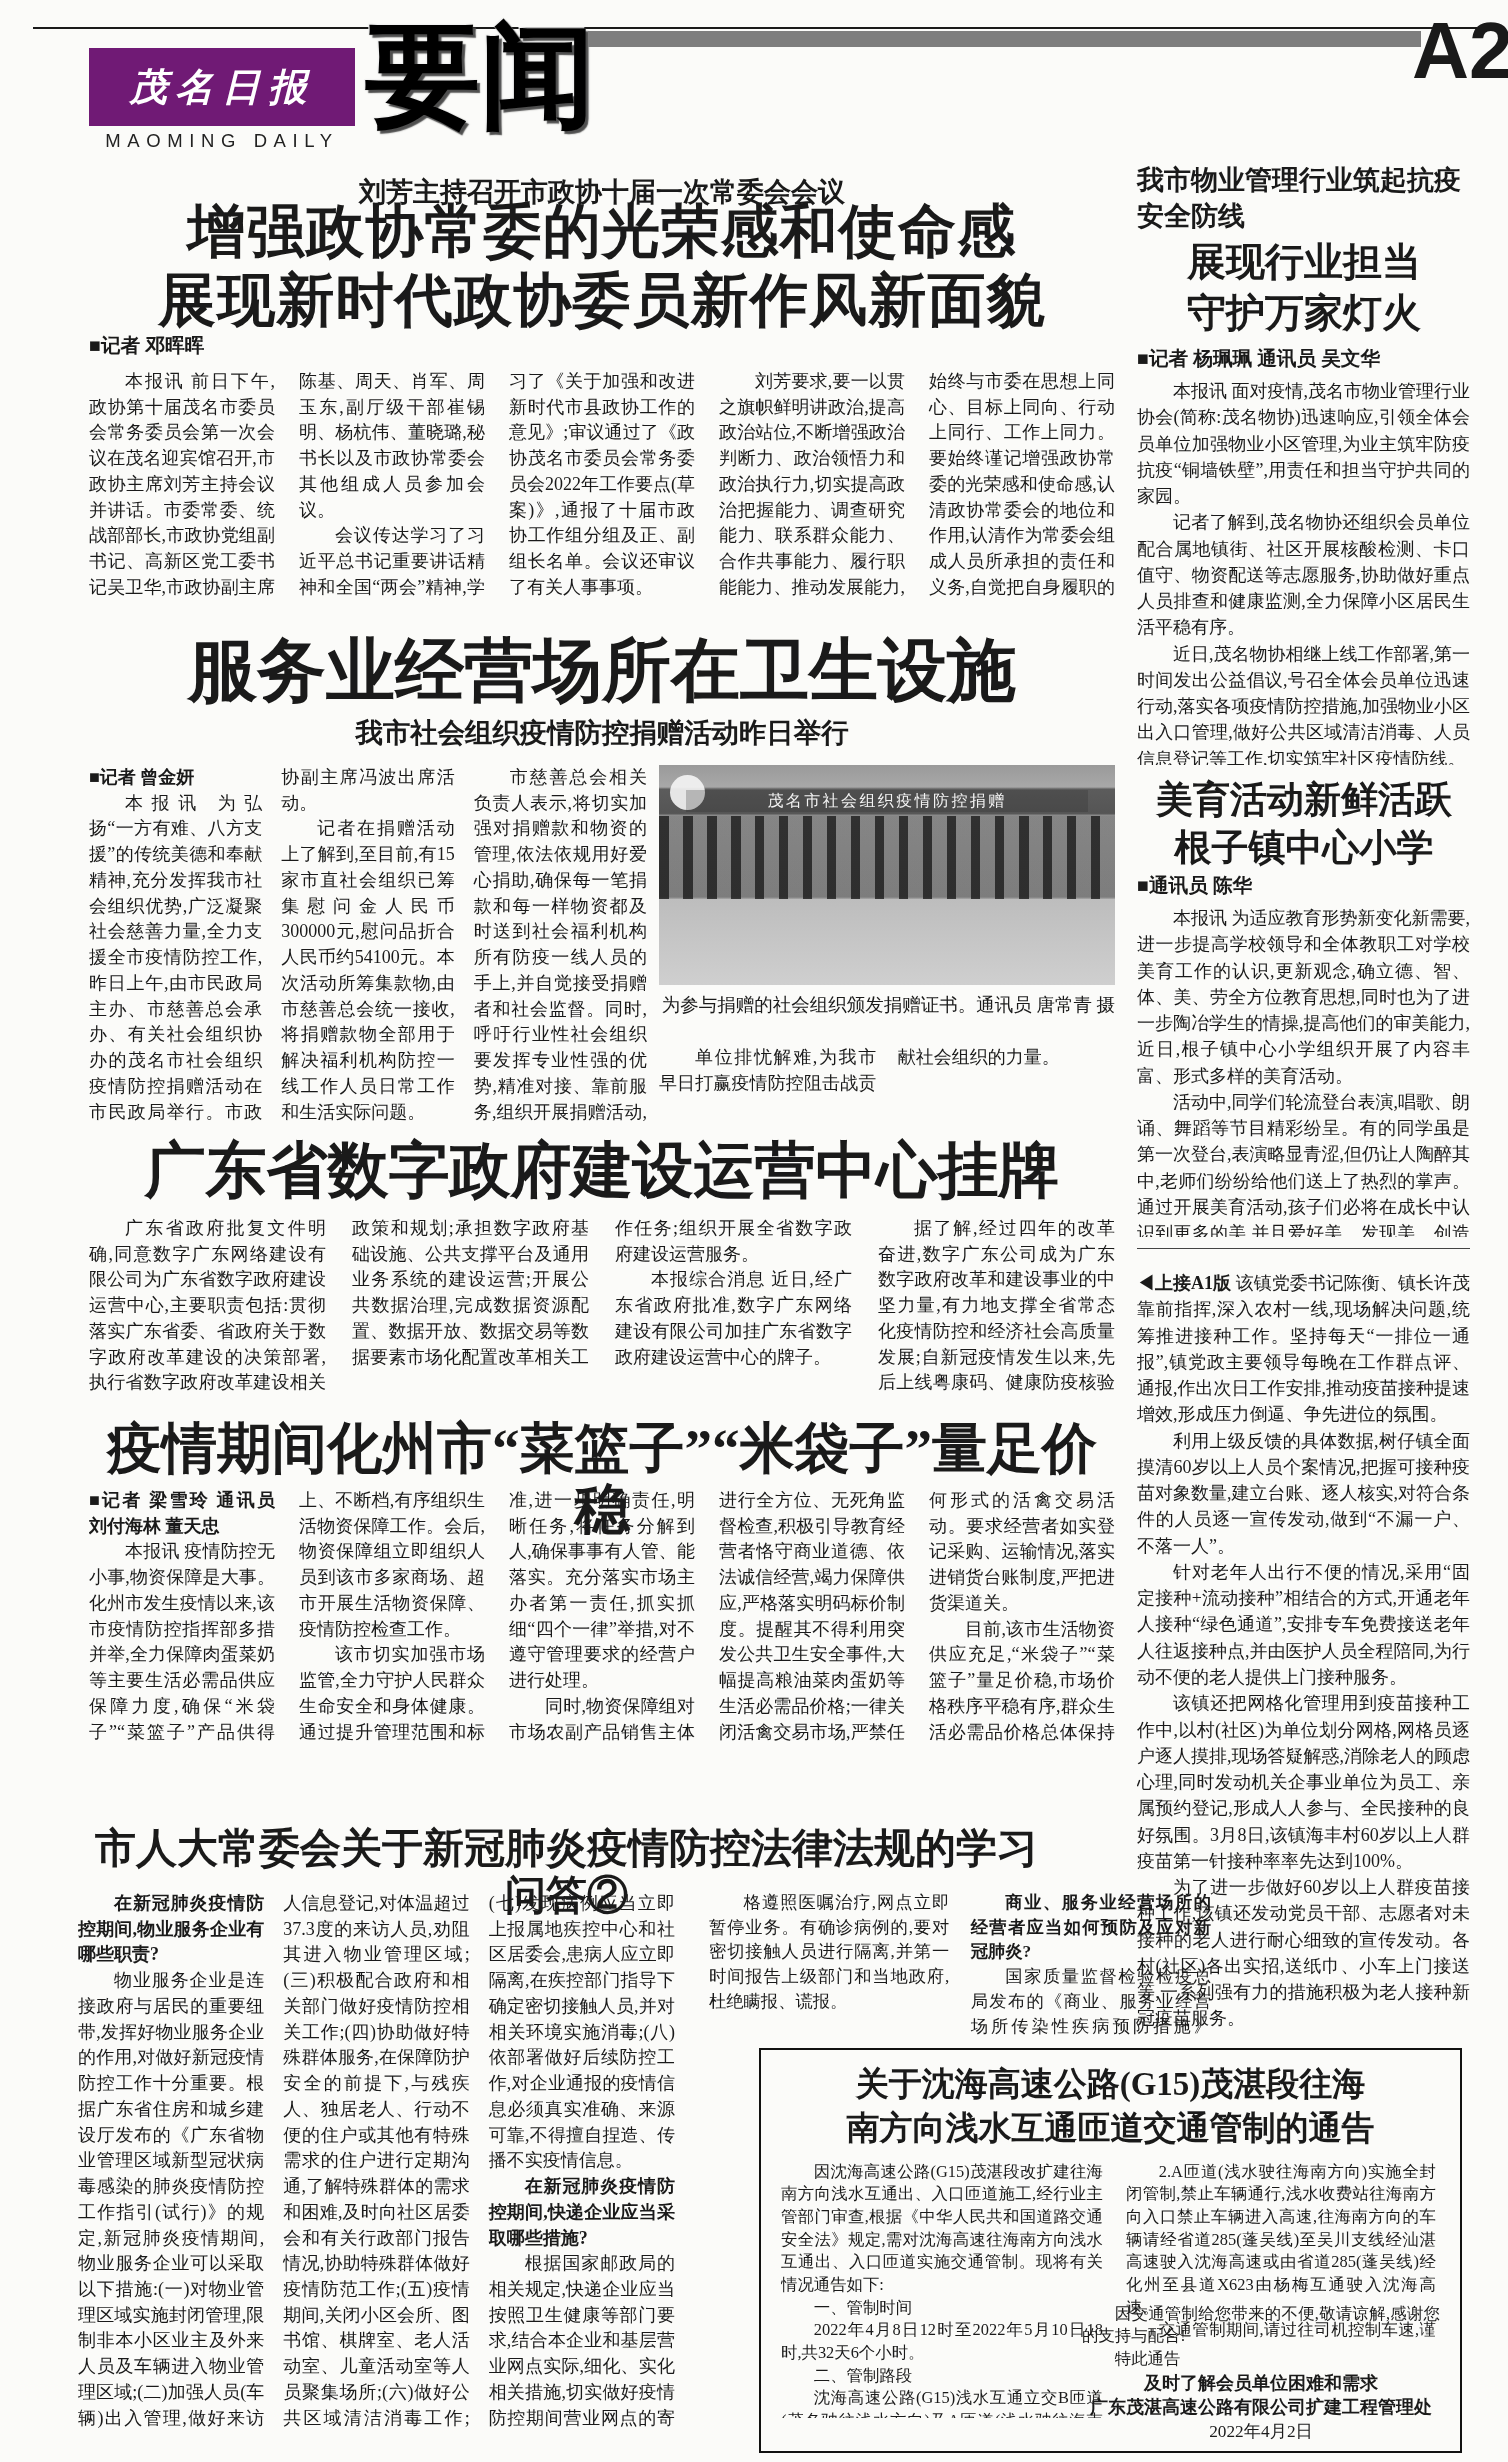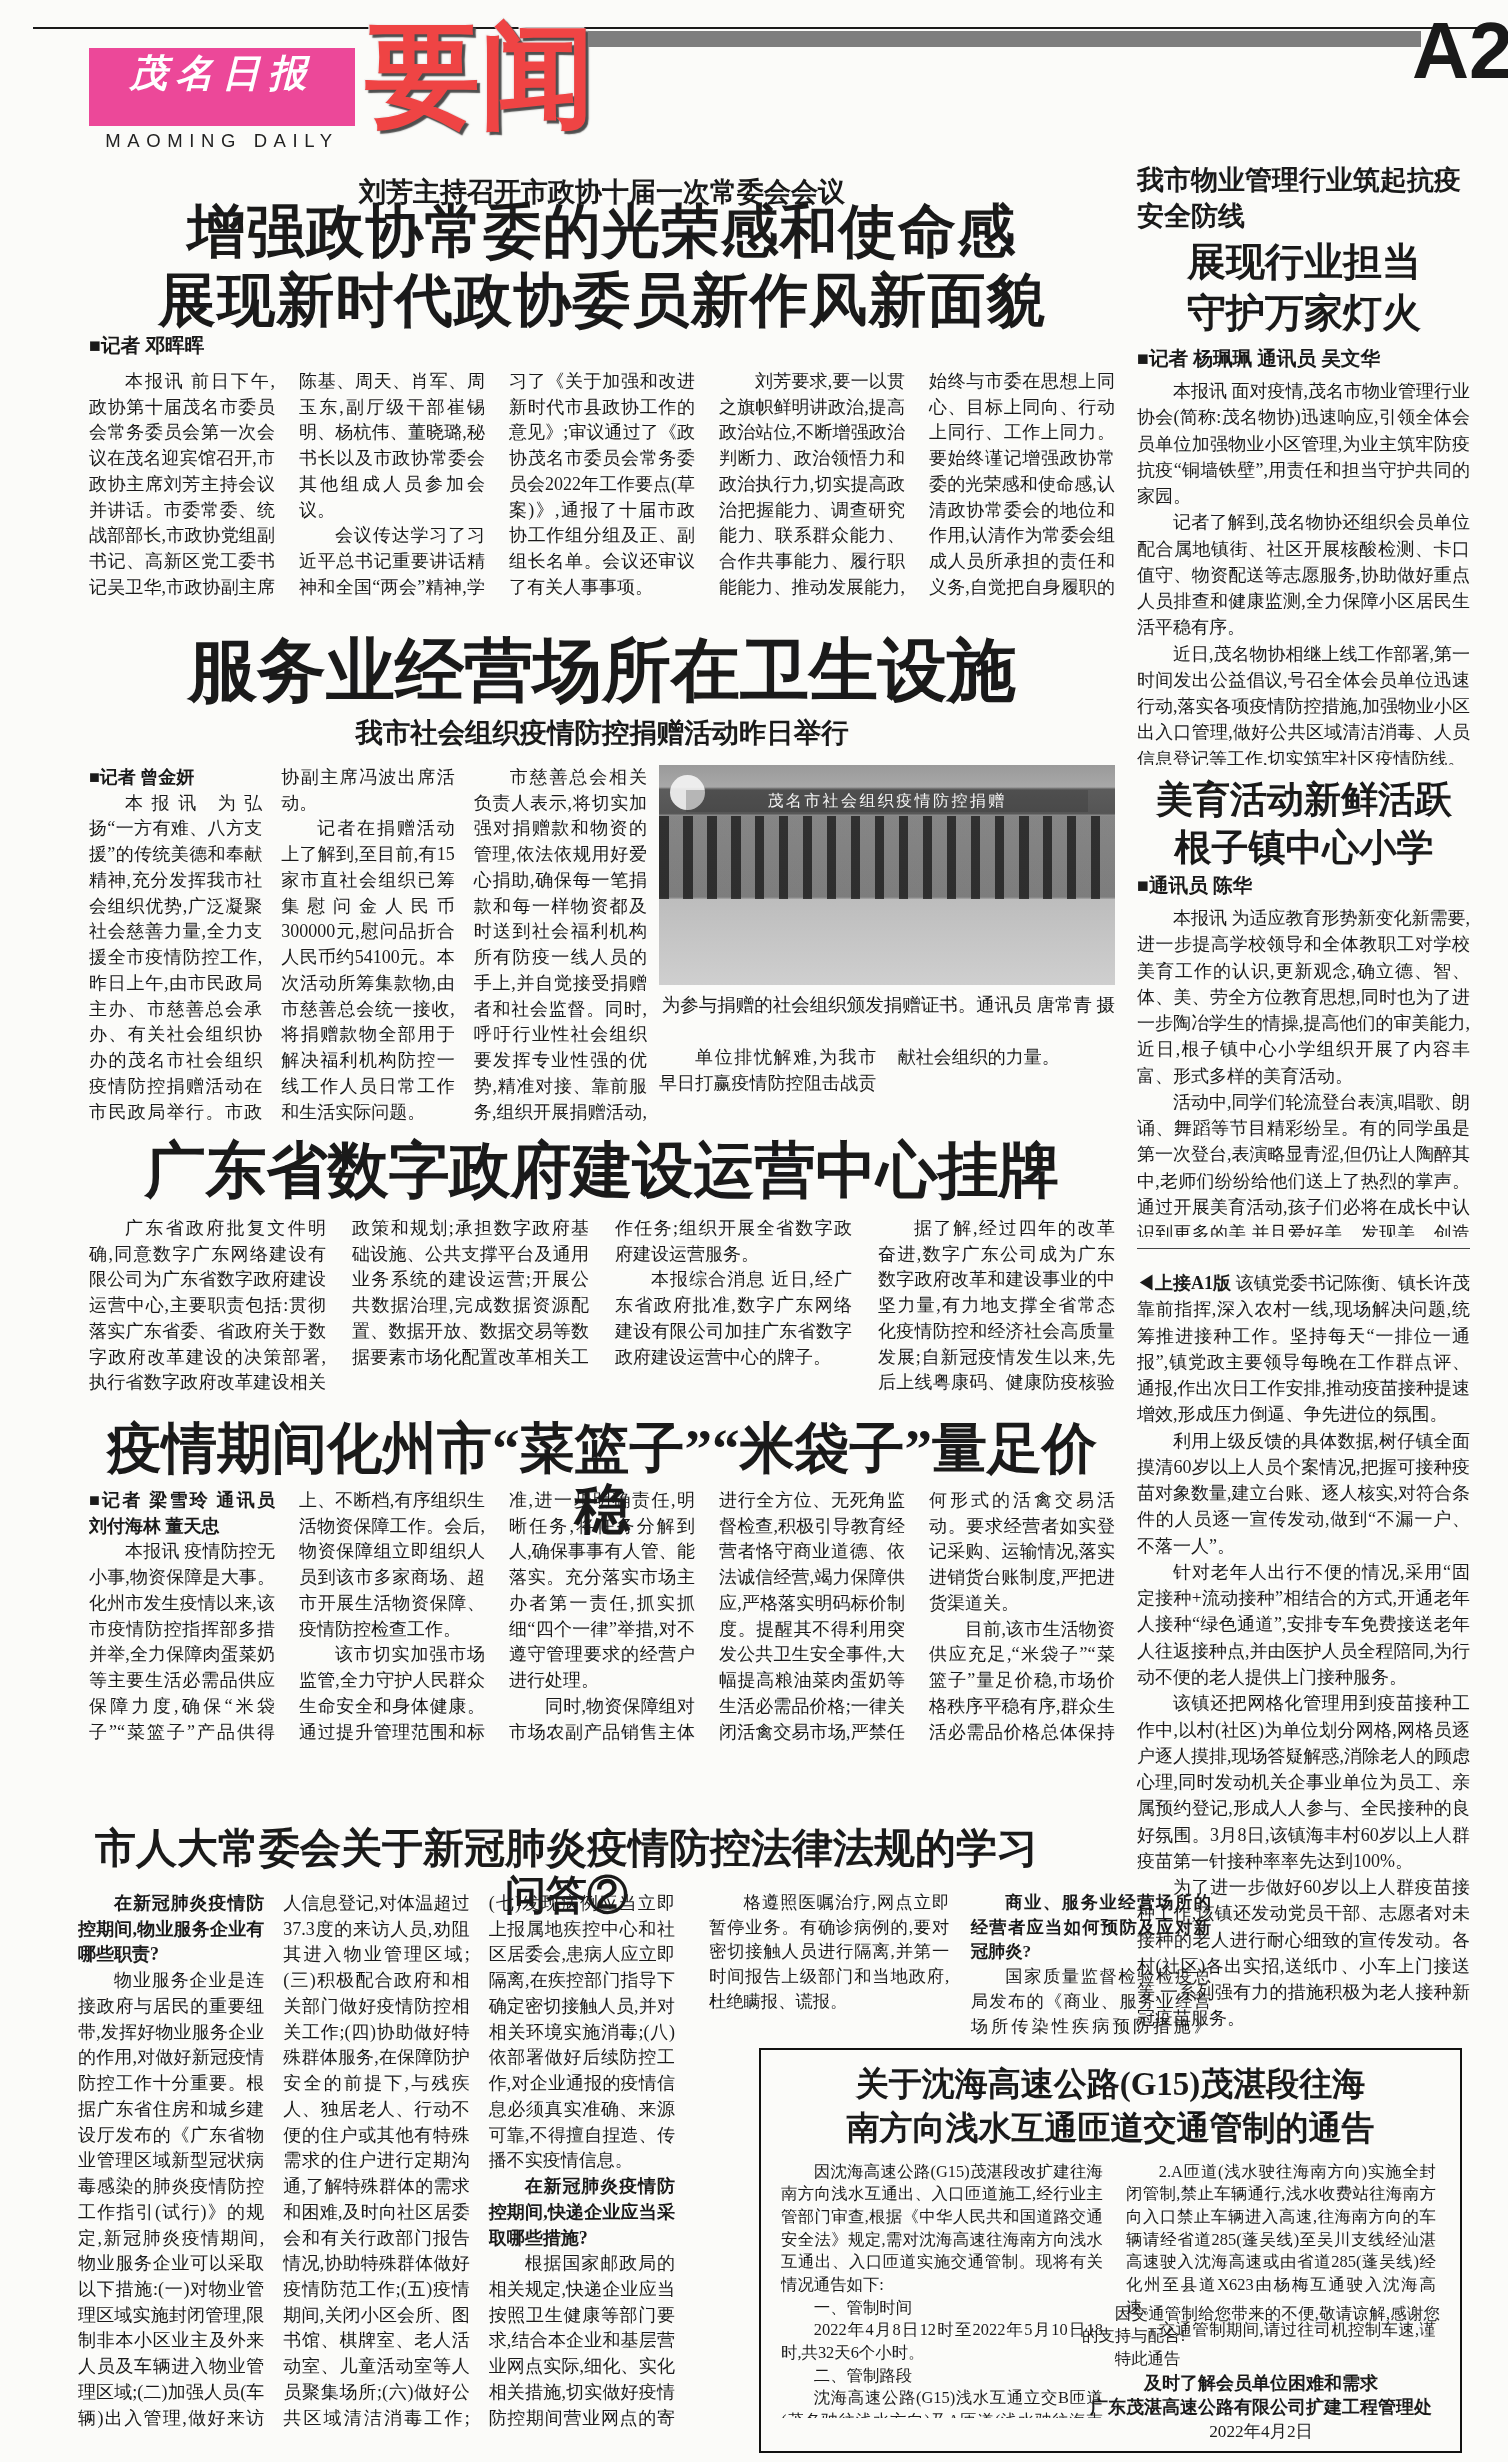--- a/index.html
+++ b/index.html
@@ -6,24 +6,24 @@
   .page{position:relative;width:1508px;height:2462px;background:#fbfbf9;color:#1a1a1a;
         font-family:"Liberation Serif", serif;overflow:hidden;}
   .abs{position:absolute;}
   .ctr{text-align:center;}
   .rgt{text-align:right;}
   .serif{font-family:"Liberation Serif", serif;}
   .sans{font-family:"Liberation Sans", sans-serif;}
 
   
   .toprule{background:#1a1a1a;}
-  .mast-box{background:#ec4899;display:flex;align-items:flex-start;justify-content:center;}
+  .mast-box{background:#701a75;display:flex;align-items:center;justify-content:center;}
   .mast-title{color:#ffffff;font-size:38px;font-weight:700;letter-spacing:8.4px;font-style:italic;}
   .mast-sub{font-size:18.5px;letter-spacing:6.6px;color:#222;}
-  .sec-title{font-size:115px;line-height:1;font-weight:900;color:#ef4444;
+  .sec-title{font-size:115px;line-height:1;font-weight:900;color:#000000;
              text-shadow:3px 3px 1.2px #4e4e4e,-1.2px -1.2px 0.6px #f2f2f2,0 0 1.2px #777;}
   .graybar{background:#7e7e7e;}
   .dateline{font-size:19.7px;color:#111;}
   .pageno{font-size:79px;font-weight:700;line-height:1;}
 
   
   .kicker{font-size:27px;font-weight:700;}
   .h-main{font-size:58px;font-weight:900;line-height:1.16;letter-spacing:1.2px;}
   .h-l2{font-size:69px;font-weight:900;line-height:1.1;}
   .h-l3{font-size:61px;font-weight:900;line-height:1.1;}

